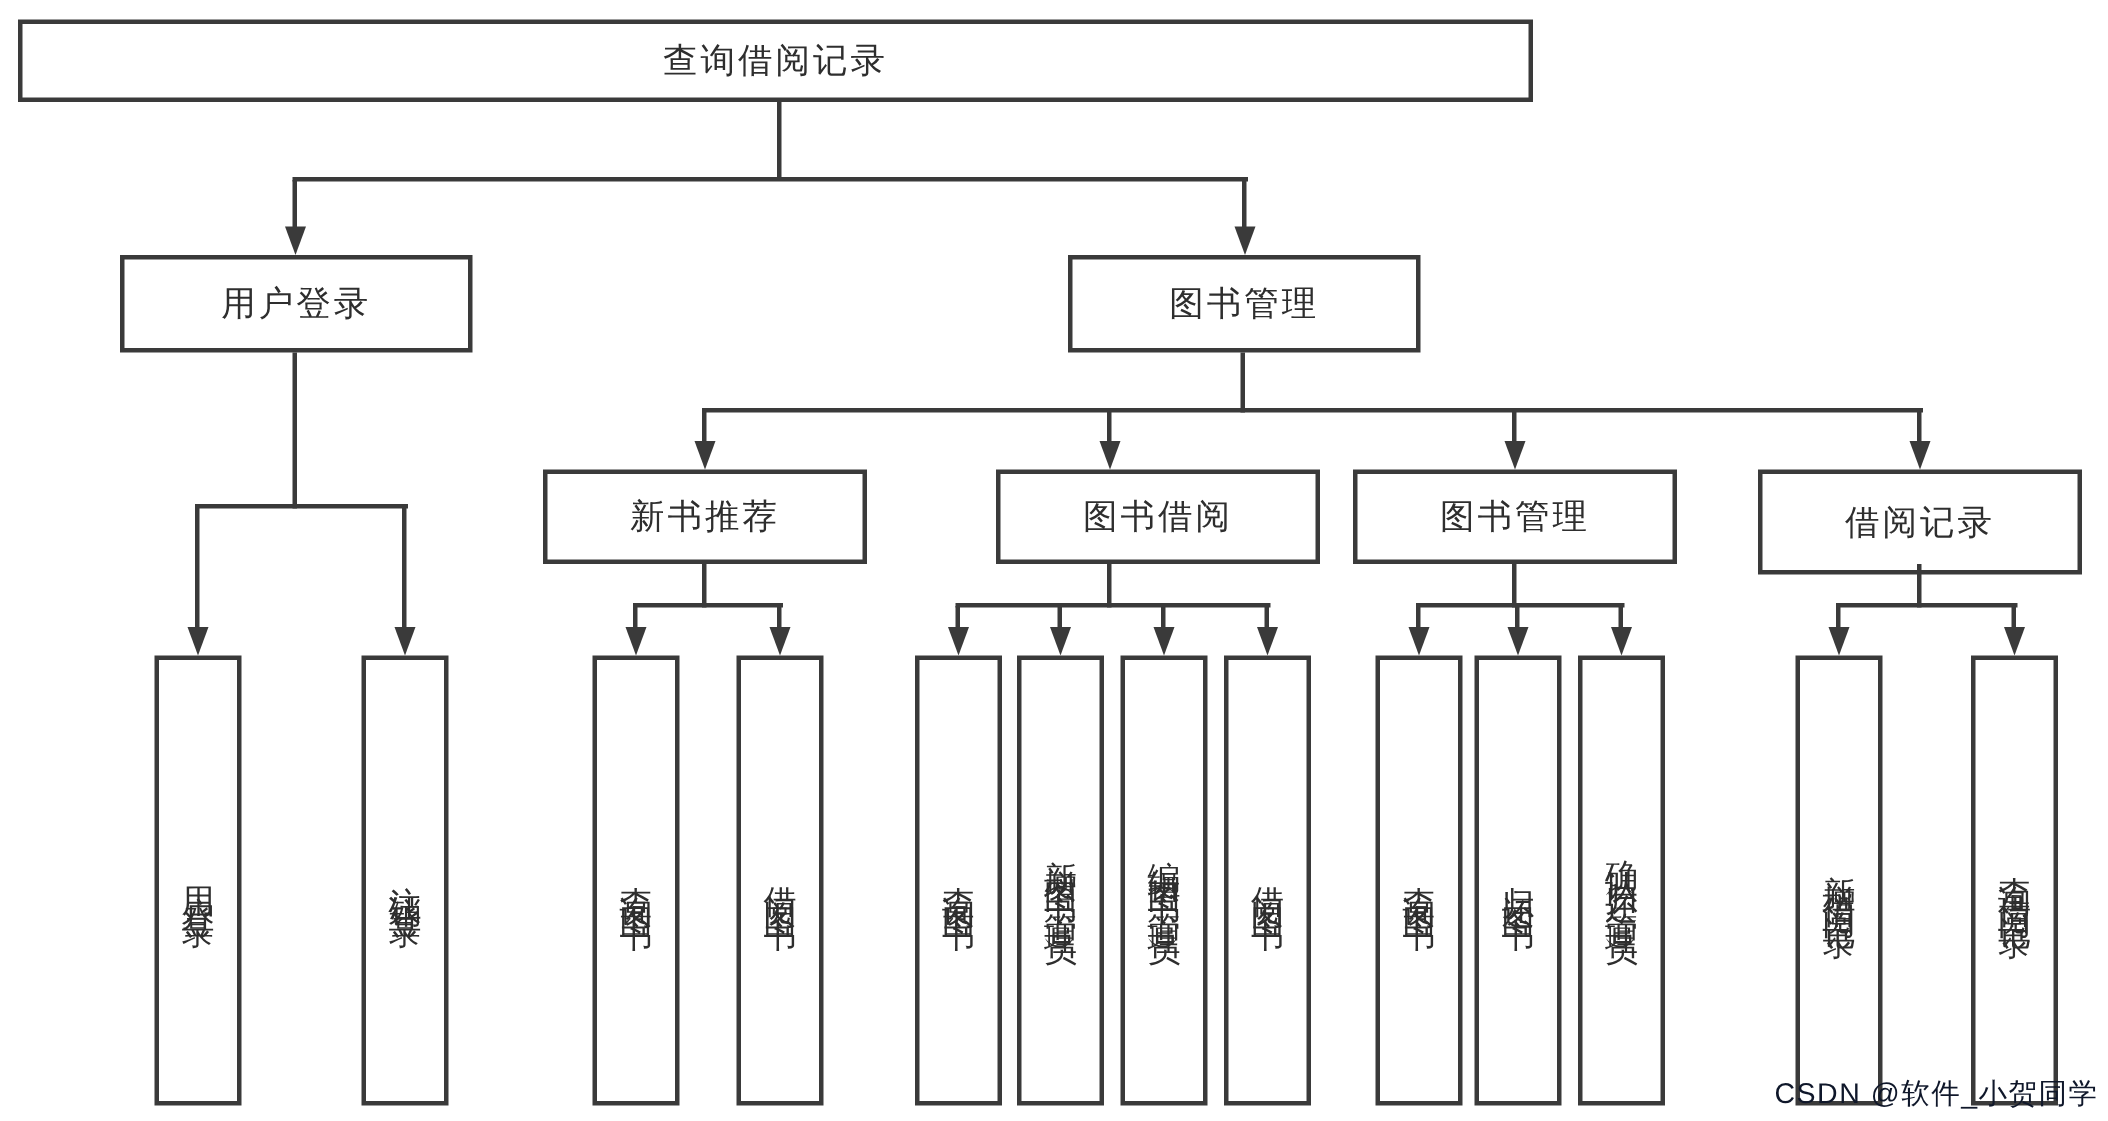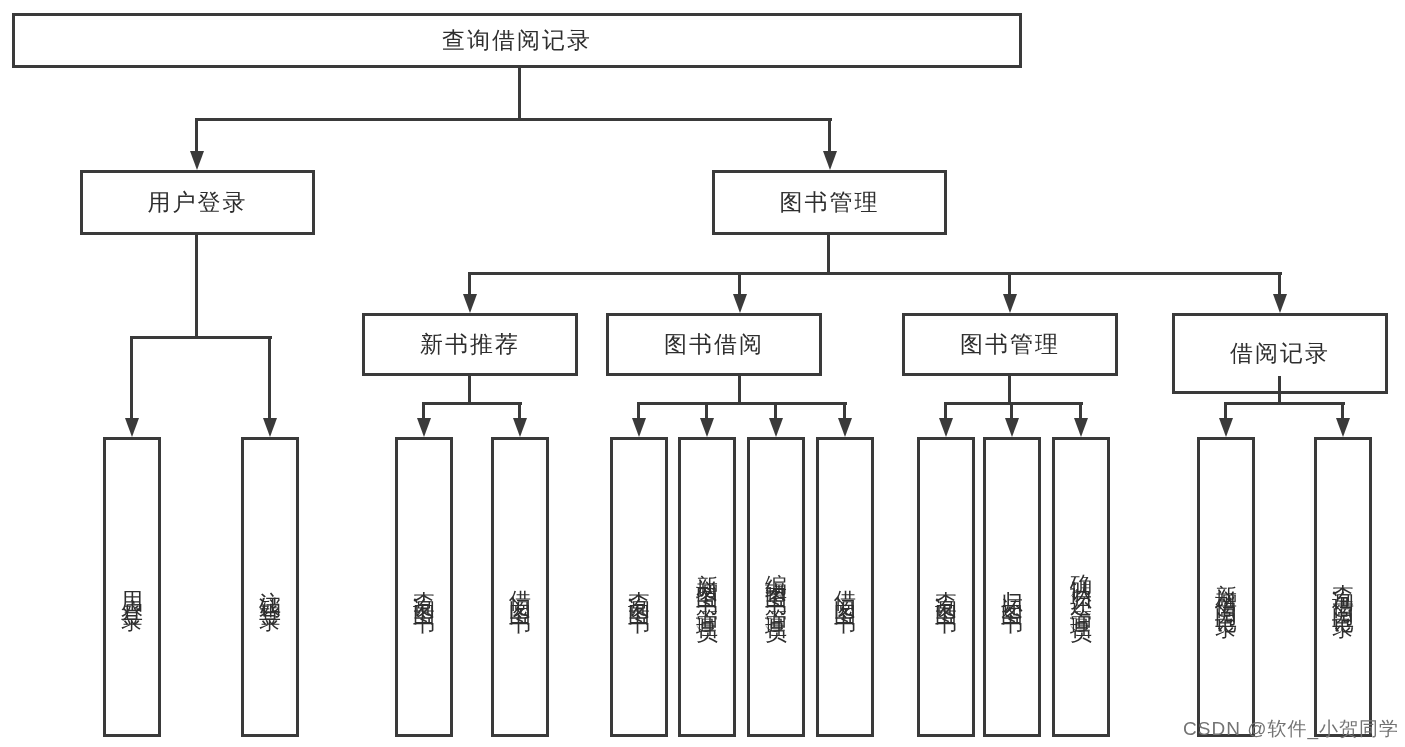--- a/index.html
+++ b/index.html
@@ -22,37 +22,37 @@
   .hline, .vline { position:absolute; background:#3a3a3a; }
   .hline { height:3px; }
   .vline { width:3px; }
   .arrowhead {
     position:absolute; width:0; height:0;
     border-left:7px solid transparent; border-right:7px solid transparent;
     border-top:19px solid #3a3a3a;
   }
   .watermark {
     position:absolute; right:6px; bottom:5px;
-    font-size:19px; color:#737373; letter-spacing:1px;margin-top:46px;
+    font-size:19px; color:#0f172a; letter-spacing:1px;margin-top:46px;
   }
 </style>
 </head>
 <body>
 
 <div class="canvas">
 
   <div class="node" style="left:12px; top:13px; width:1010px; height:55px;">查询借阅记录</div>
 
   <div class="node" style="left:80px; top:170px; width:235px; height:65px;">用户登录</div>
   <div class="node" style="left:712px; top:170px; width:235px; height:65px;">图书管理</div>
 
   <div class="node" style="left:362px; top:313px; width:216px; height:63px;">新书推荐</div>
-  <div class="node" style="left:606px; top:313px; width:216px; height:63px;">图书借阅</div>
+  <div class="node" style="left:664px; top:313px; width:216px; height:63px;">图书借阅</div>
   <div class="node" style="left:902px; top:313px; width:216px; height:63px;">图书管理</div>
-  <div class="node" style="left:1172px; top:313px; width:216px; height:81px;">借阅记录</div>
+  <div class="node" style="left:1172px; top:313px; width:216px; height:70px;">借阅记录</div>
 
   <div class="node leaf" style="left:103px;">用户登录</div>
   <div class="node leaf" style="left:241px;">注销登录</div>
 
   <div class="node leaf" style="left:395px;">查询图书</div>
   <div class="node leaf" style="left:491px;">借阅图书</div>
 
   <div class="node leaf" style="left:610px;">查询图书</div>
   <div class="node leaf" style="left:678px;">新增图书（管理员）</div>
   <div class="node leaf" style="left:747px;">编辑图书（管理员）</div>

